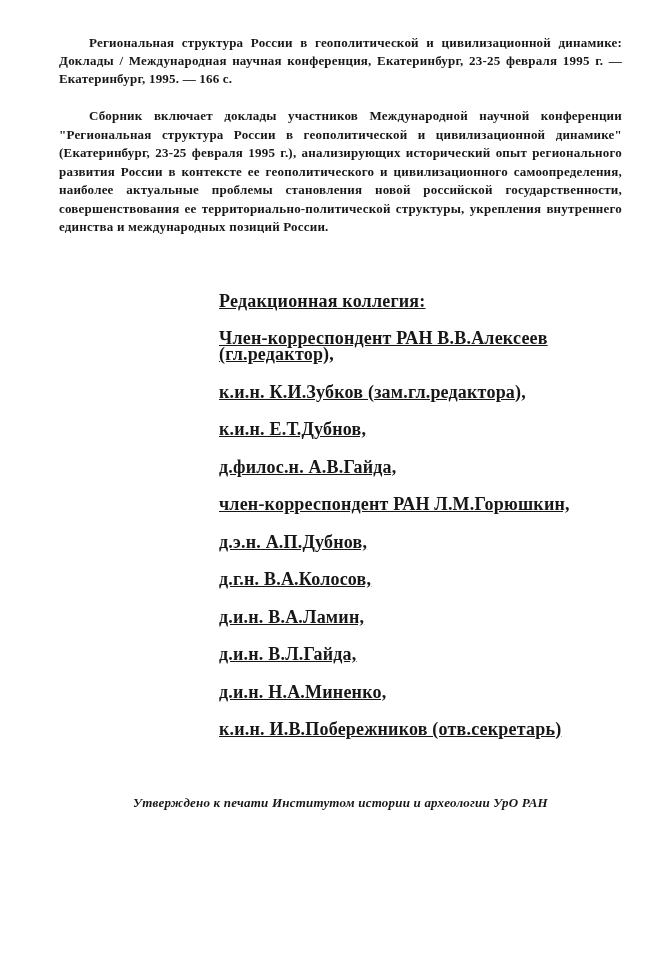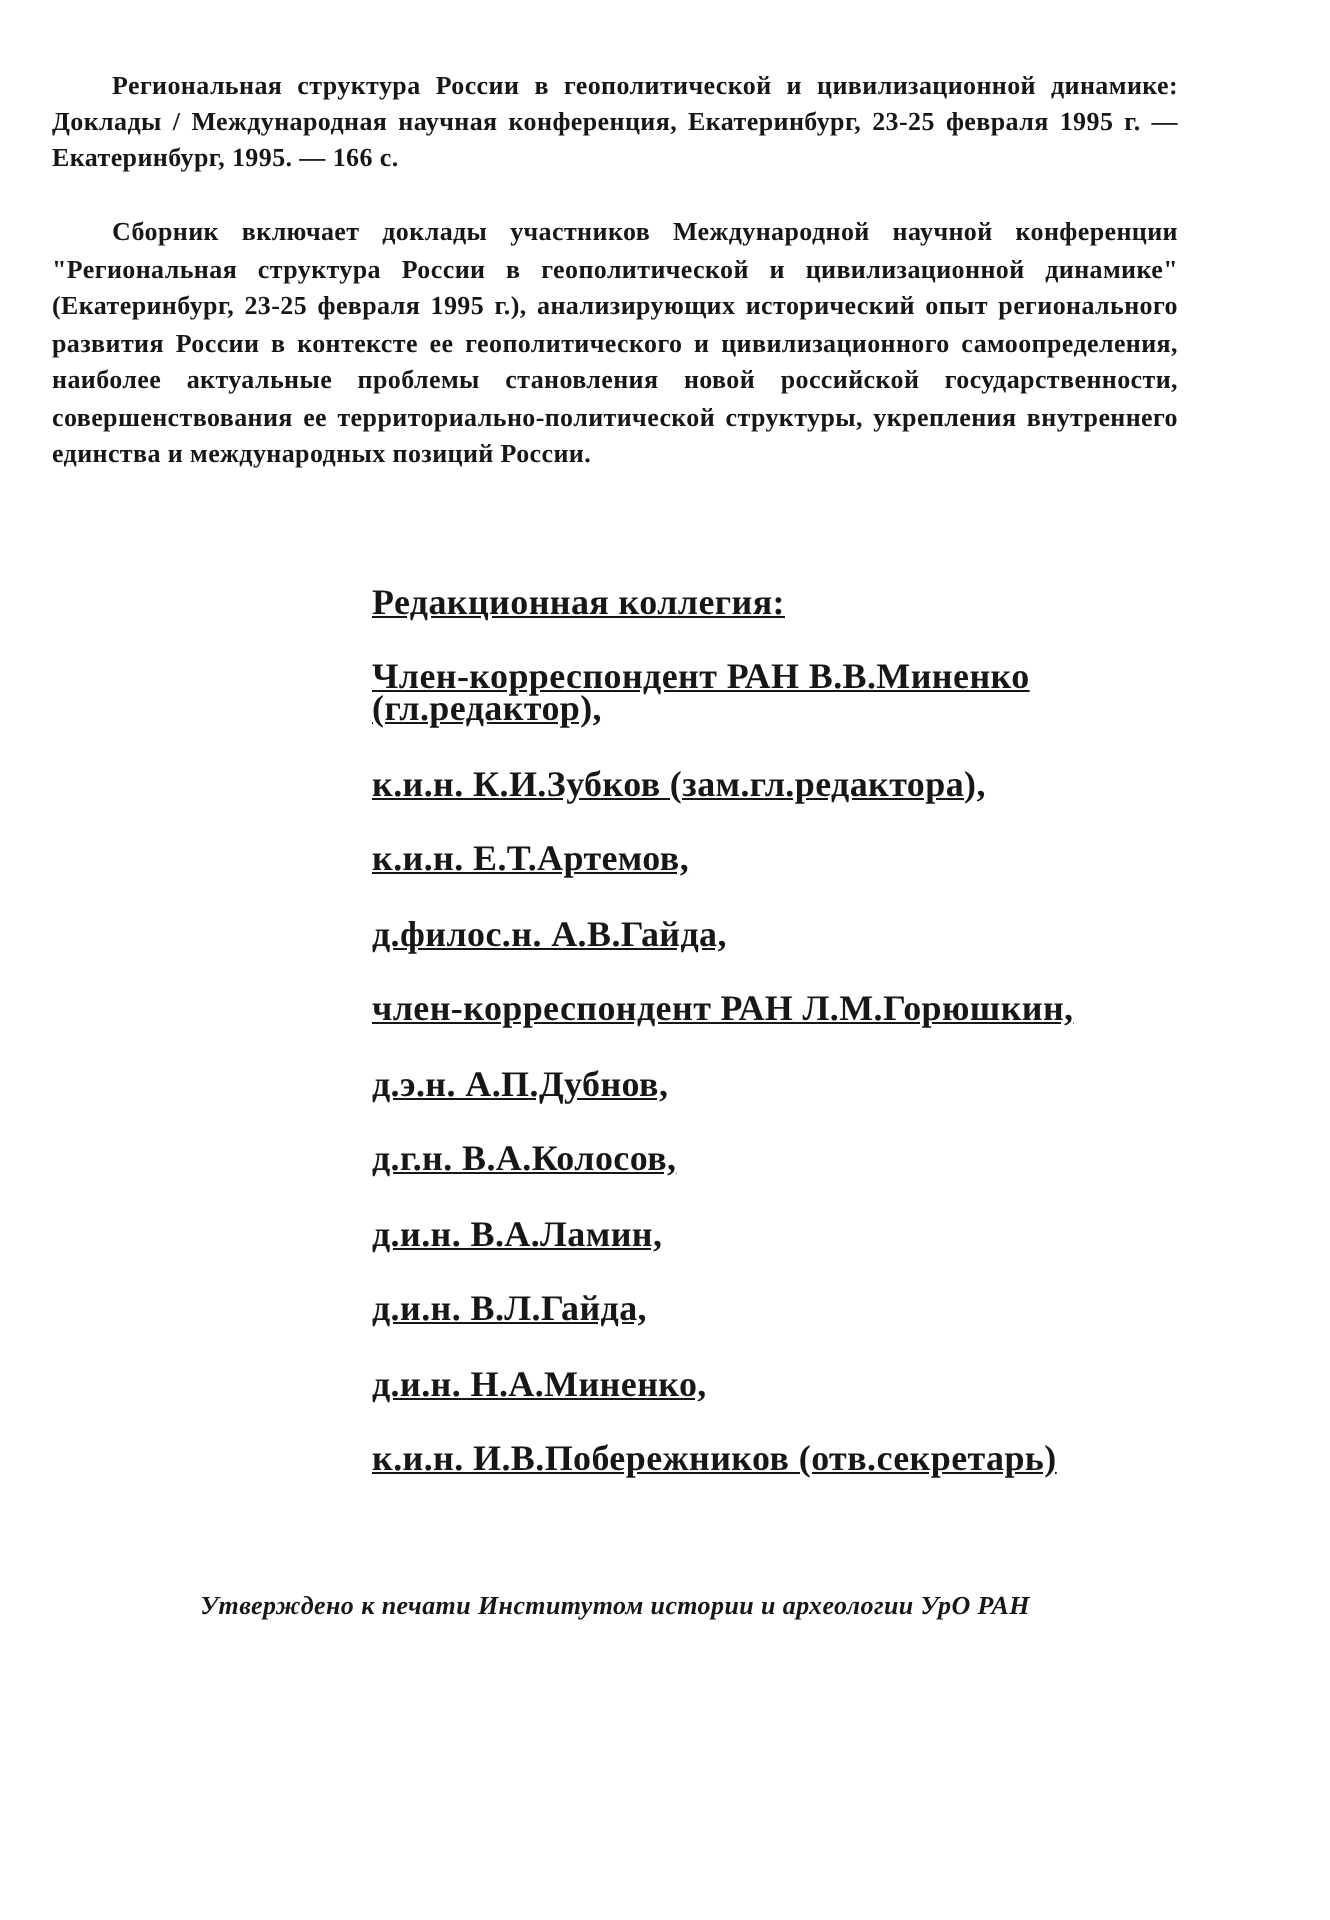--- a/index.html
+++ b/index.html
@@ -14,20 +14,21 @@
     font-weight: bold;
     color: #171717;
     -webkit-font-smoothing: antialiased;
   }
   .page {
     box-sizing: border-box;
     width: 613px;
     height: 960px;
     padding: 34px 24px 0 26px;
     overflow: hidden;
+    margin-left: 33px;
   }
   .biblio {
     font-size: 13px;
     line-height: 18px;
     text-align: justify;
     text-indent: 30px;
     letter-spacing: 0.2px;
     margin: 0;
   }
   .abstract {
@@ -77,23 +78,23 @@
 
 <div class="page">
 
   <p class="biblio">Региональная структура России в геополитической и цивилизационной динамике: Доклады / Международная научная конференция, Екатеринбург, 23-25 февраля 1995 г. — Екатеринбург, 1995. — 166 с.</p>
 
   <p class="abstract">Сборник включает доклады участников Международной научной конференции "Региональная структура России в геополитической и цивилизационной динамике" (Екатеринбург, 23-25 февраля 1995 г.), анализирующих исторический опыт регионального развития России в контексте ее геополитического и цивилизационного самоопределения, наиболее актуальные проблемы становления новой российской государственности, совершенствования ее территориально-политической структуры, укрепления внутреннего единства и международных позиций России.</p>
 
 
   <div class="editorial">
     <p class="editorial-heading">Редакционная коллегия:</p>
-    <div class="member">Член-корреспондент РАН В.В.Миненко (гл.редактор),</div>
+    <div class="member">Член-корреспондент РАН В.В.Алексеев (гл.редактор),</div>
     <div class="member">к.и.н. К.И.Зубков (зам.гл.редактора),</div>
-    <div class="member">к.и.н. Е.Т.Артемов,</div>
+    <div class="member">к.и.н. Е.Т.Дубнов,</div>
     <div class="member">д.филос.н. А.В.Гайда,</div>
     <div class="member">член-корреспондент РАН Л.М.Горюшкин,</div>
     <div class="member">д.э.н. А.П.Дубнов,</div>
     <div class="member">д.г.н. В.А.Колосов,</div>
     <div class="member">д.и.н. В.А.Ламин,</div>
     <div class="member">д.и.н. В.Л.Гайда,</div>
     <div class="member">д.и.н. Н.А.Миненко,</div>
     <div class="member">к.и.н. И.В.Побережников (отв.секретарь)</div>
   </div>
 

